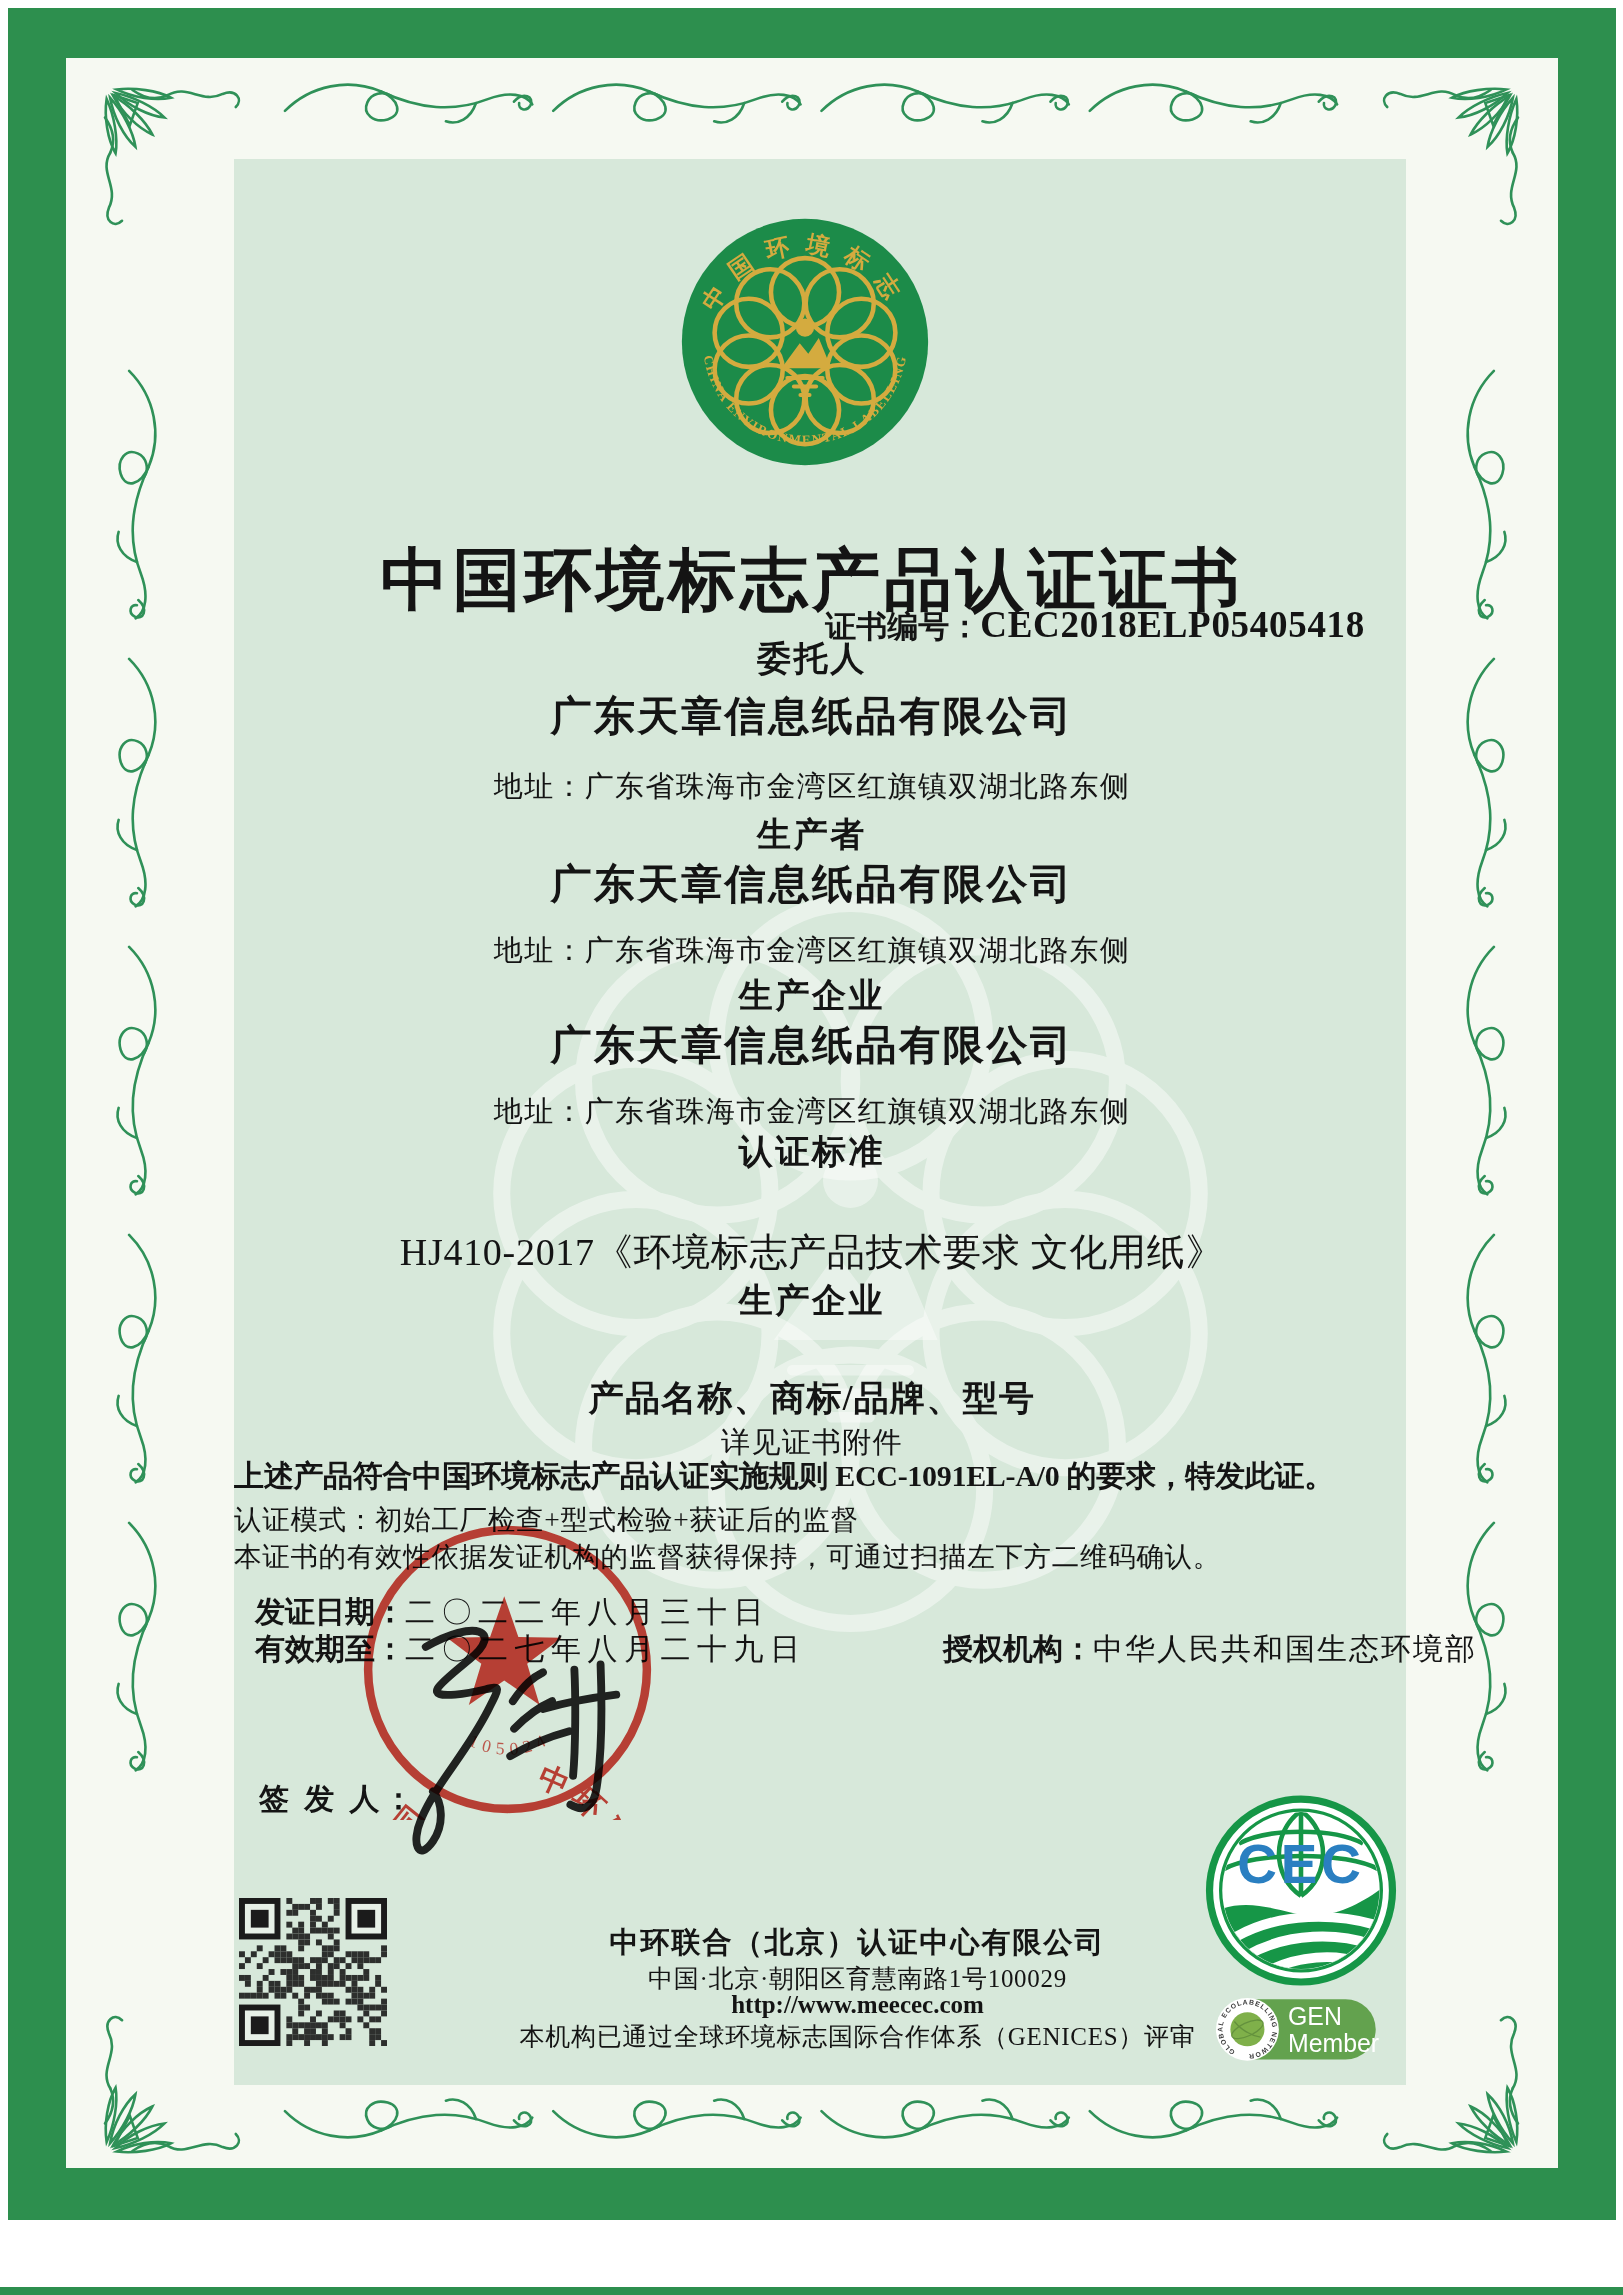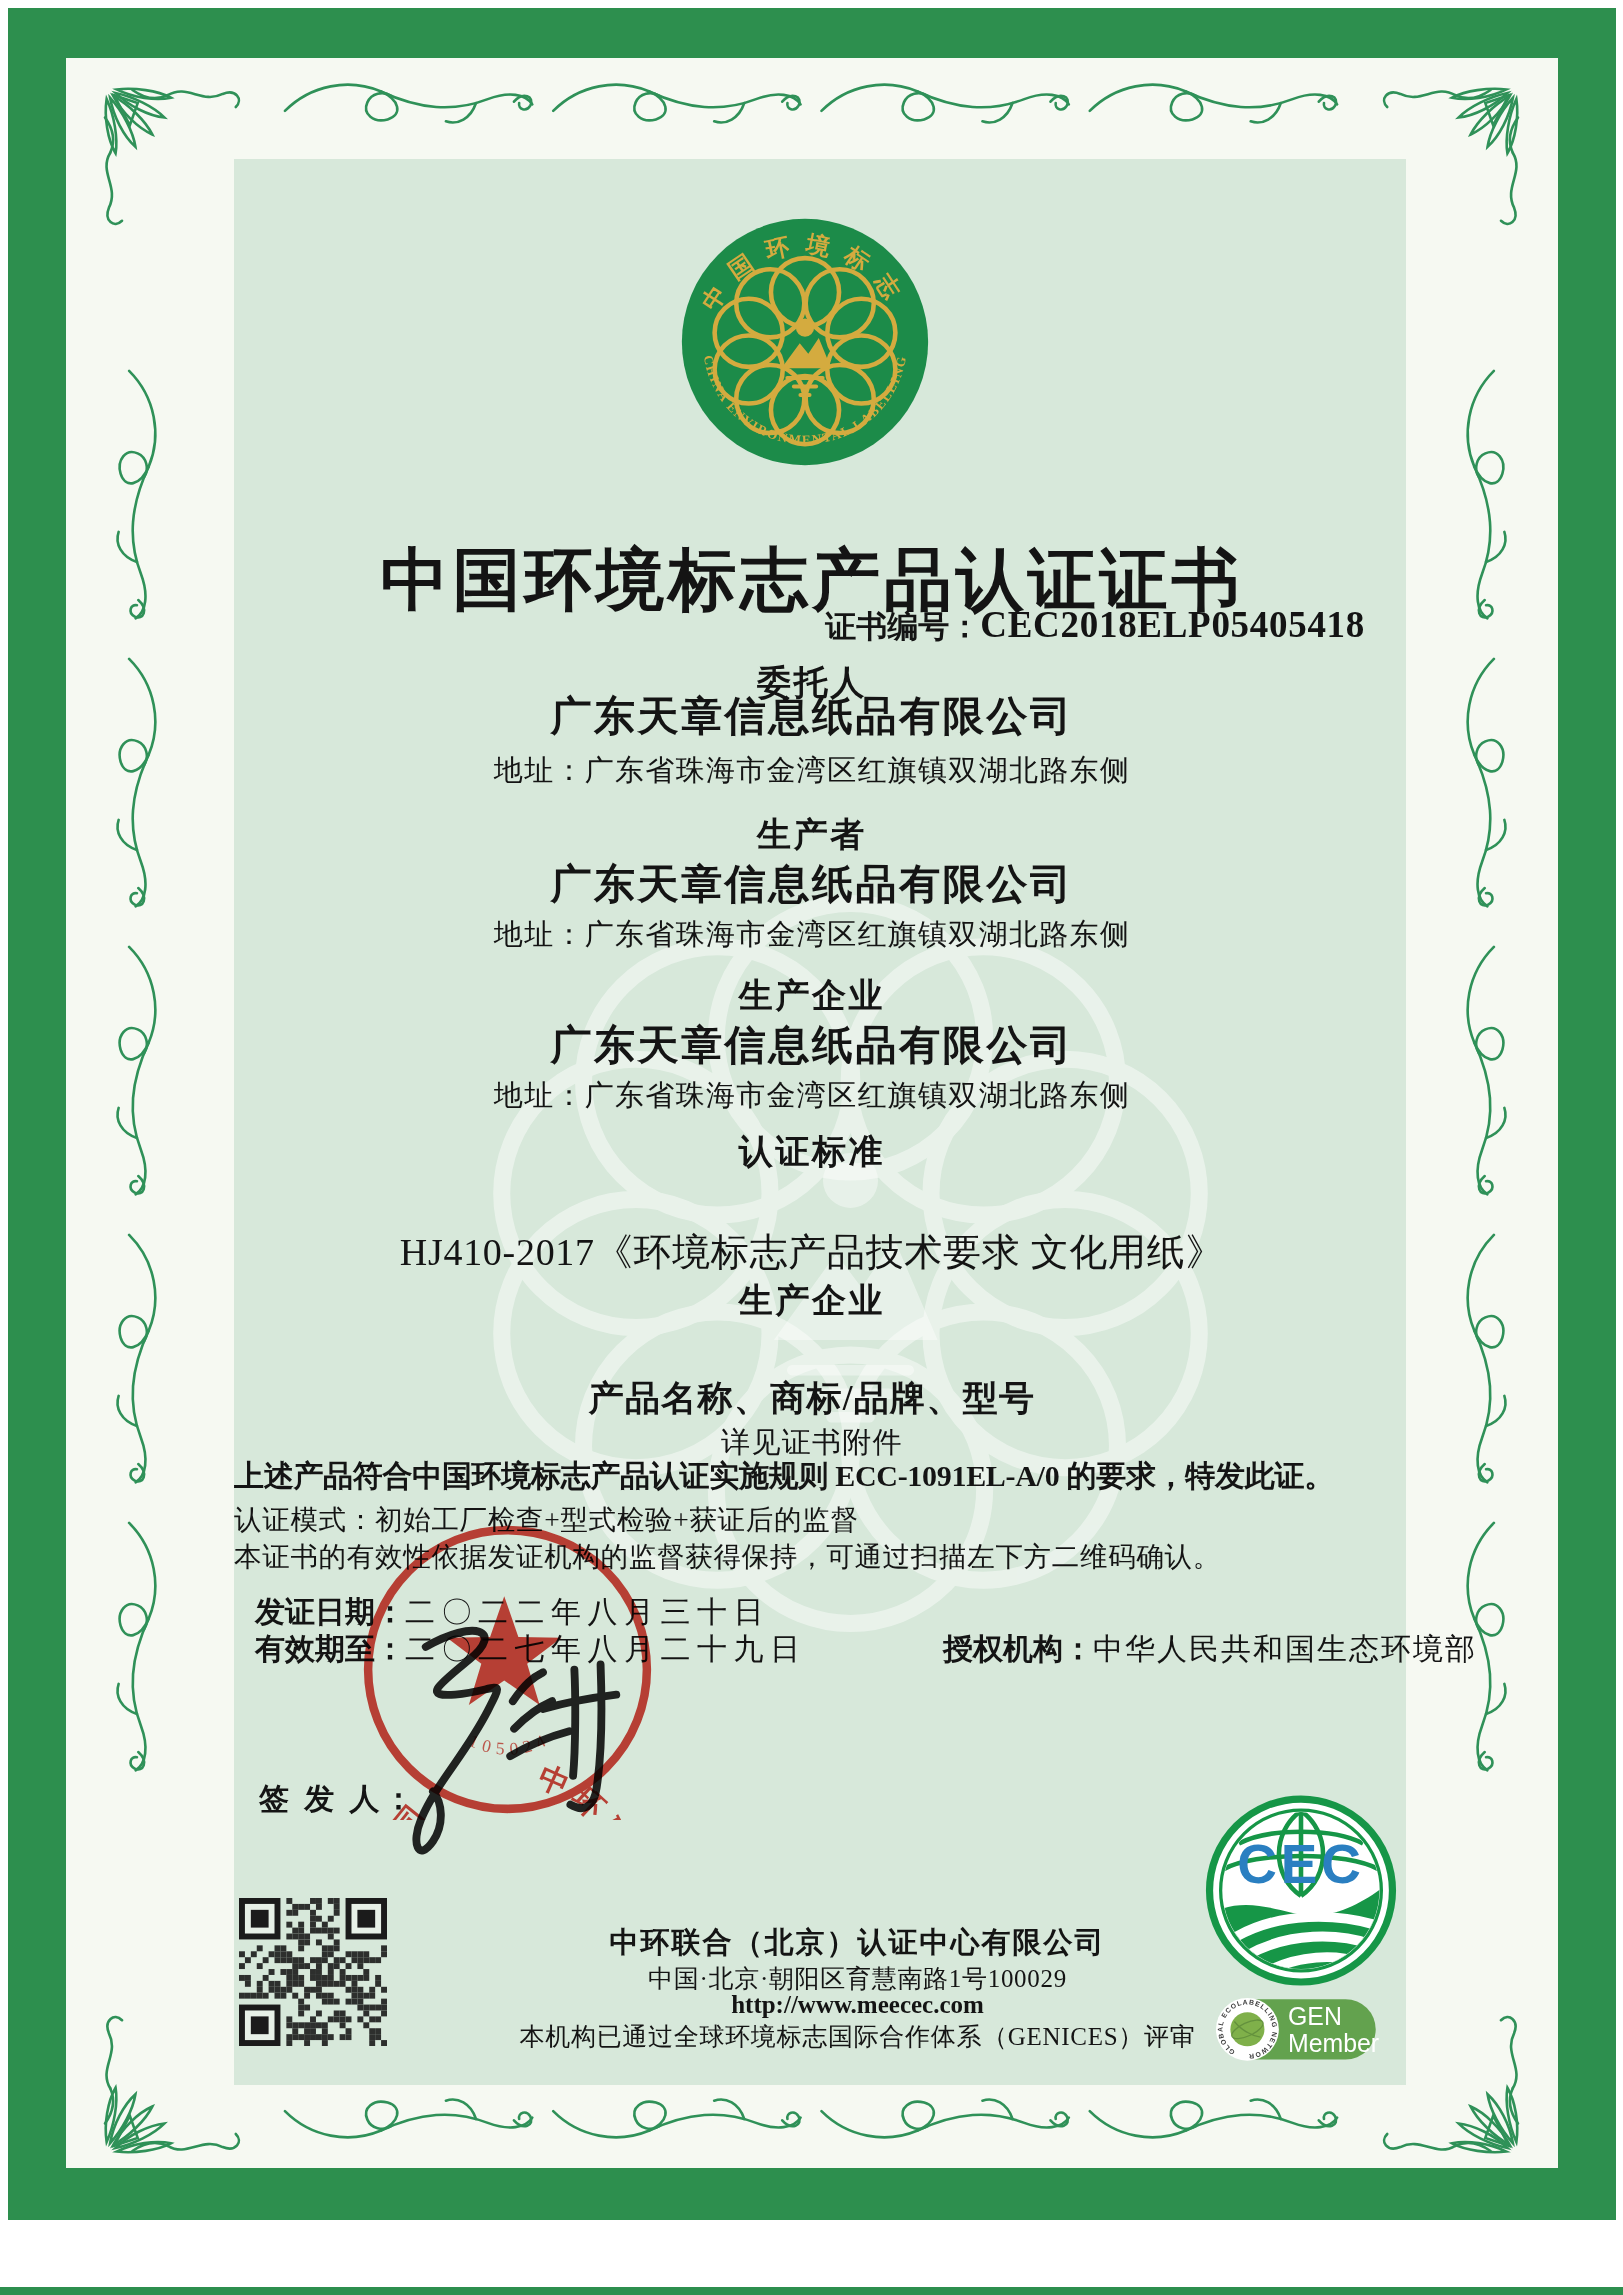--- a/index.html
+++ b/index.html
@@ -12,21 +12,21 @@
   #content-area{position:absolute;left:168px;top:101px;width:1172px;height:1926px;background:#d7e8da;}
   #bottom-edge-line{left:0;top:2287px;width:1623px;height:8.5px;background:#2d8f4e;}
   
   .c{left:226px;width:1172px;text-align:center;white-space:nowrap;}
   .fc{left:337px;width:1041px;text-align:center;white-space:nowrap;}
   .title{font-size:68px;letter-spacing:3.9px;font-weight:700;}
   .certno-label{font-size:31px;font-weight:700;}
   .certno-num{font-size:37px;font-weight:700;letter-spacing:0.7px;}
   .sec-head{font-size:34px;font-weight:700;letter-spacing:2.6px;}
   .sec-comp{font-size:41px;font-weight:700;letter-spacing:2.6px;}
-  .sec-addr{font-size:29px;letter-spacing:1.3px;}
+  .sec-addr{font-size:29px;letter-spacing:1.3px;margin-top:16px;}
   .std1{font-size:37px;font-weight:700;letter-spacing:2px;}
   .std2{font-size:38px;letter-spacing:0.7px;}
   .small-val{font-size:29px;letter-spacing:1.3px;}
   .prod-head{font-size:35px;font-weight:700;letter-spacing:1.3px;}
   .statement{font-size:30px;font-weight:700;letter-spacing:-0.3px;white-space:nowrap;}
   .fine{font-size:27.5px;letter-spacing:0.7px;white-space:nowrap;}
   .date-label{font-size:30px;font-weight:700;}
   .date-val{font-size:30px;letter-spacing:6.5px;}
   .auth-val{font-size:30px;letter-spacing:2px;}
   .signer{font-size:30px;font-weight:700;letter-spacing:3.9px;}
@@ -174,21 +174,21 @@
     <text font-size="20" font-weight="700" fill="#d4ab3f" letter-spacing="2.5" font-family="Liberation Serif, serif">
       <textPath href="#cel-bottom-arc" startOffset="50%" text-anchor="middle">CHINA ENVIRONMENTAL LABELLING</textPath>
     </text>
   </svg>
 
   <div class="abs c title" style="top:535px">中国环境标志产品认证证书</div>
   <div class="abs" style="left:226px;top:603px;width:1139px;text-align:right;white-space:nowrap">
     <span class="certno-label">证书编号：</span><span class="certno-num">CEC2018ELP05405418</span>
   </div>
 
-  <div class="abs c sec-head" style="top:660px">委托人</div>
+  <div class="abs c sec-head" style="top:636px">委托人</div>
   <div class="abs c sec-comp" style="top:689px">广东天章信息纸品有限公司</div>
   <div class="abs c sec-addr" style="top:751px">地址：广东省珠海市金湾区红旗镇双湖北路东侧</div>
 
   <div class="abs c sec-head" style="top:812px">生产者</div>
   <div class="abs c sec-comp" style="top:857px">广东天章信息纸品有限公司</div>
   <div class="abs c sec-addr" style="top:915px">地址：广东省珠海市金湾区红旗镇双湖北路东侧</div>
 
   <div class="abs c sec-head" style="top:973px">生产企业</div>
   <div class="abs c sec-comp" style="top:1018px">广东天章信息纸品有限公司</div>
   <div class="abs c sec-addr" style="top:1076px">地址：广东省珠海市金湾区红旗镇双湖北路东侧</div>

